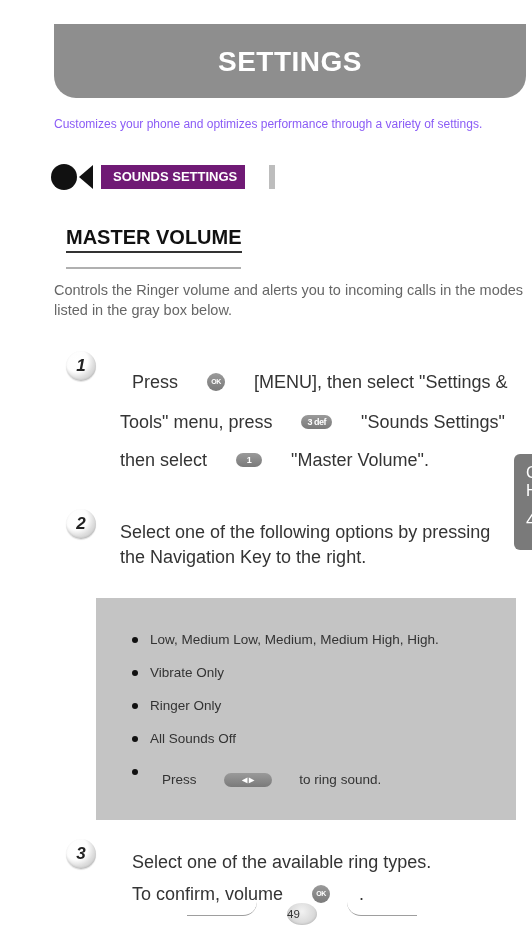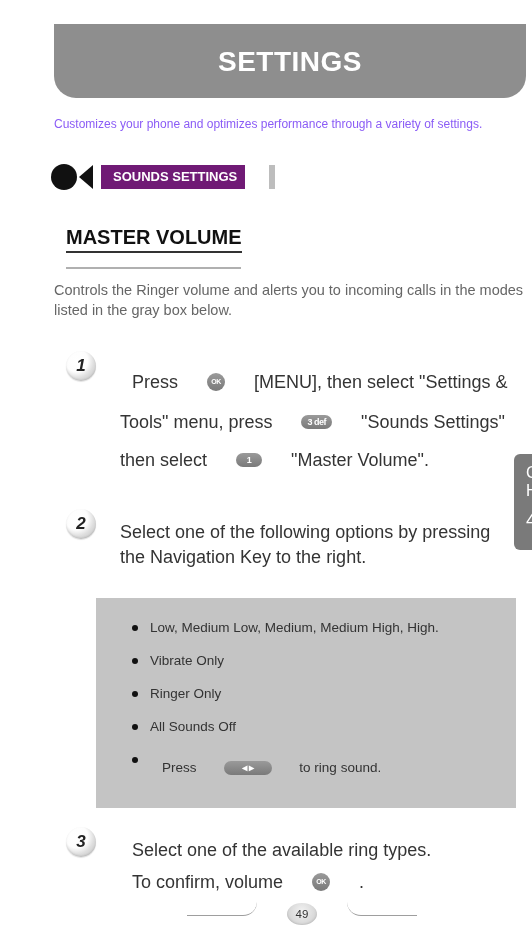--- a/index.html
+++ b/index.html
@@ -147,21 +147,21 @@
       min-width: 22px;
       border-radius: 9px;
     }
     .key-arrow {
       font-size: 10px;
       line-height: 1;
     }
     .options-box {
       margin: 6px 40px 18px 72px;
       background: #c4c4c4;
-      padding: 8px 12px 8px 12px;
+      padding: 20px 12px 8px 12px;
     }
     .options-box ul {
       list-style: none;
     }
     .options-box li {
       position: relative;
       padding-left: 18px;
       color: #333;
       font-size: 13.5px;
       line-height: 1.55;
@@ -203,21 +203,20 @@
       transform: translateX(-50%);
       display: flex;
       align-items: center;
       gap: 6px;
     }
     .page-num-pill {
       background: radial-gradient(circle at 50% 38%, #f2f2f2 0%, #dadada 60%, #bdbdbd 100%);
       border-radius: 50%/50%;
       width: 30px;
       height: 22px;
-      text-align: center;
       line-height: 22px;
       font-size: 11.5px;
       color: #333;
       box-shadow: inset 0 -1px 2px rgba(0,0,0,0.1);
     }
     .footer-wing {
       width: 70px;
       height: 14px;
       border-bottom: 1.5px solid #9e9e9e;
       position: relative;

